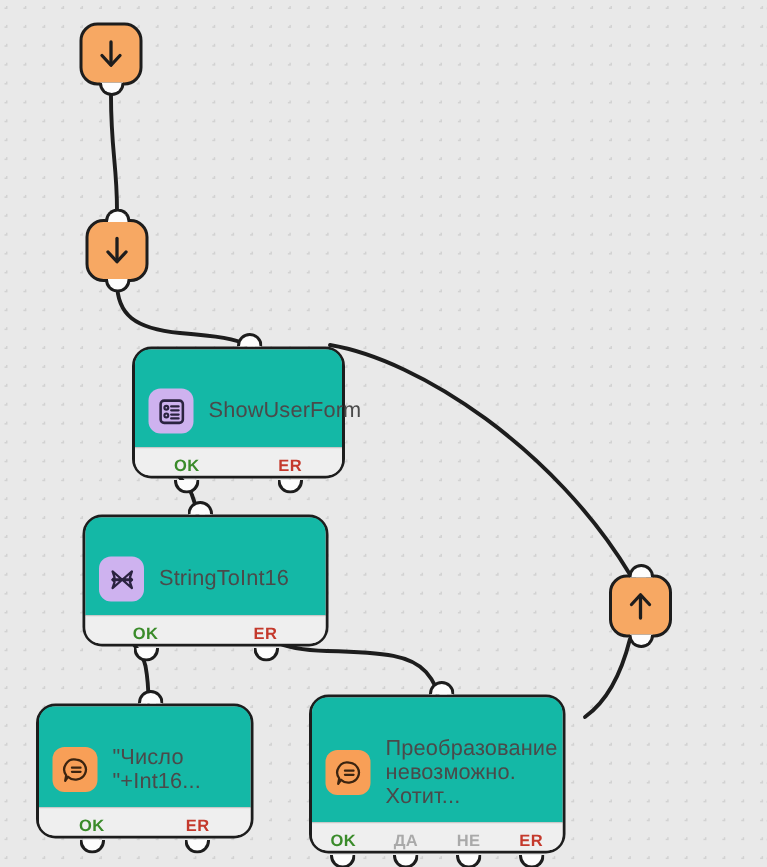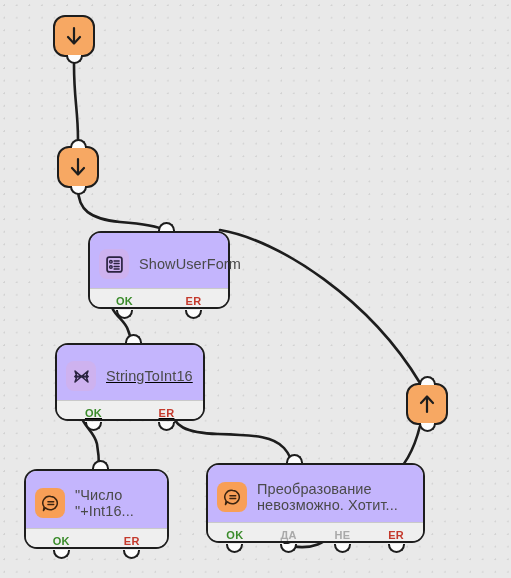--- a/index.html
+++ b/index.html
@@ -93,25 +93,25 @@
     box-sizing: border-box;
     border: 2.5px solid #1d1d1d;
     border-radius: 13px;
     background: #fbfbfb;
     z-index: 6;
     overflow: visible;
   }
   .block-body {
     display: flex;
     align-items: center;
-    padding: 16px 10px 9px 9px;
+    padding: 26px 10px 9px 9px;
     gap: 10px;
     border-top-left-radius: 10px;
     border-top-right-radius: 10px;
-    background: #c4b5fd;
+    background: #14b8a6;
   }
   .block-icon {
     width: 30px;
     height: 30px;
     border-radius: 8px;
     flex: 0 0 auto;
     display: flex;
     align-items: center;
     justify-content: center;
   }
@@ -258,21 +258,21 @@
         <span>OK</span>
         <div class="port-notch"></div>
       </div>
       <div class="port port-er">
         <span>ER</span>
         <div class="port-notch"></div>
       </div>
     </div>
   </div>
 
-  <div class="block" style="left:55px; top:343px; width:150px;text-decoration:underline;">
+  <div class="block" style="left:55px; top:343px; width:164px;">
     <div class="top-notch" style="left:68px;"></div>
     <div class="block-body">
       <div class="block-icon icon-purple">
         <svg width="19" height="19" viewBox="0 0 20 20">
           <path d="M10 10 L3.2 4.2 L4.6 8.4 L3.2 10 L5.6 9.8 Z" fill="none" stroke="#2b2340" stroke-width="1.6" stroke-linejoin="round"></path>
           <path d="M10 10 L16.8 4.2 L15.4 8.4 L16.8 10 L14.4 9.8 Z" fill="none" stroke="#2b2340" stroke-width="1.6" stroke-linejoin="round"></path>
           <path d="M10 10 L3.2 15.8 L4.6 11.6 L3.2 10 L5.6 10.2 Z" fill="none" stroke="#2b2340" stroke-width="1.6" stroke-linejoin="round"></path>
           <path d="M10 10 L16.8 15.8 L15.4 11.6 L16.8 10 L14.4 10.2 Z" fill="none" stroke="#2b2340" stroke-width="1.6" stroke-linejoin="round"></path>
         </svg>
       </div>
@@ -308,21 +308,21 @@
         <span>OK</span>
         <div class="port-notch"></div>
       </div>
       <div class="port port-er">
         <span>ER</span>
         <div class="port-notch"></div>
       </div>
     </div>
   </div>
 
-  <div class="block" style="left:206px; top:463px; width:219px;">
+  <div class="block" style="left:206px; top:463px; width:171px;">
     <div class="top-notch" style="left:78px;"></div>
     <div class="block-body">
       <div class="block-icon icon-orange">
         <svg width="19" height="19" viewBox="0 0 20 20">
           <path d="M10.4 2.6 A7.4 7.0 0 1 1 4.6 14.6 L2.6 17.4 L3.3 13.6 A7.0 7.0 0 0 1 10.4 2.6 Z" fill="none" stroke="#3b2410" stroke-width="1.6" stroke-linejoin="round"></path>
           <line x1="7.3" y1="8.2" x2="13.4" y2="8.2" stroke="#3b2410" stroke-width="1.5" stroke-linecap="round"></line>
           <line x1="7.3" y1="11.1" x2="13.4" y2="11.1" stroke="#3b2410" stroke-width="1.5" stroke-linecap="round"></line>
         </svg>
       </div>
       <div class="block-title">Преобразование

